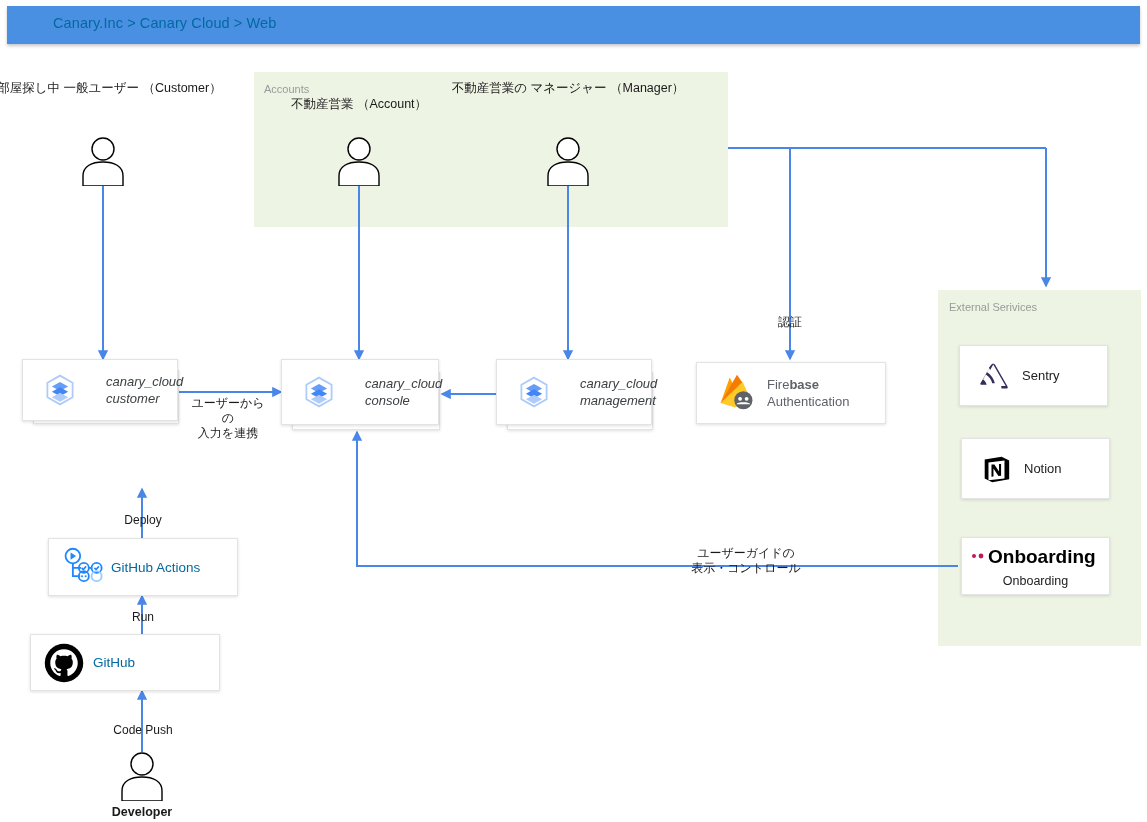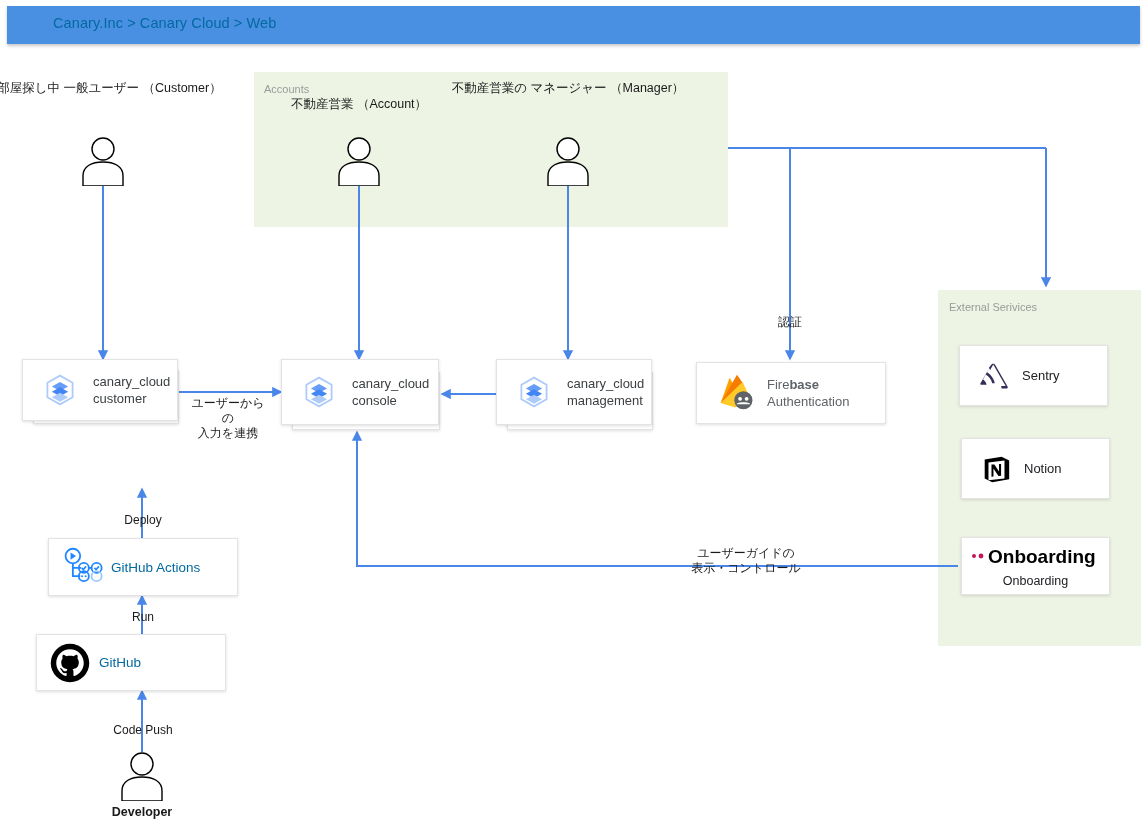--- a/index.html
+++ b/index.html
@@ -118,21 +118,21 @@
   
   .card-stack-back {
     position: absolute;
     box-sizing: border-box;
     background: #ffffff;
     border: 1px solid #e3e3e3;
     box-shadow: 0 1px 3px rgba(0,0,0,0.13);
   }
 
   .svc-card .icon-slot { width: 54px; margin-left: 10px; }
-  .svc-card .card-label { margin-left: 6px; }
+  .svc-card .card-label { margin-left: 19px; font-style: italic; }
 
   .ext-card { justify-content: flex-start; }
   .ext-card .icon-slot { width: 48px; margin-left: 10px; }
   .ext-card .card-label { margin-left: 4px; font-size: 13px; color: #202124; }
 
   .ci-card .icon-slot { width: 50px; margin-left: 8px; }
   .ci-card .card-label { margin-left: 4px; font-size: 13.5px; color: #0369a1; }
 
   .onboarding-card {
     flex-direction: column;
@@ -359,21 +359,21 @@
         <path d="M36.6 24 L38.4 25.8 L41.5 22.3" fill="none" stroke="#2088ff" stroke-width="1.7"></path>
         <circle cx="25" cy="33" r="5.5" fill="none" stroke="#2088ff" stroke-width="2"></circle>
         <circle cx="23" cy="33" r="1.1" fill="#2088ff"></circle>
         <circle cx="27" cy="33" r="1.1" fill="#2088ff"></circle>
         <circle cx="39" cy="33" r="5.5" fill="none" stroke="#9ccaff" stroke-width="2"></circle>
       </svg>
     </span>
     <span class="card-label">GitHub Actions</span>
   </div>
 
-  <div class="card ci-card" style="left:36px; top:634px; width:190px; height:57px;">
+  <div class="card ci-card" style="left:30px; top:634px; width:190px; height:57px;">
     <span class="icon-slot">
       <svg width="44" height="44" viewBox="0 0 48 48">
         <circle cx="24" cy="24" r="21" fill="#000000"></circle>
         <path d="M24 9 C15.7 9 9 15.7 9 24 c0 6.6 4.3 12.2 10.3 14.2 .75 .14 1.02-.33 1.02-.72 0-.36-.01-1.3-.02-2.55-4.18 .91-5.06-2.01-5.06-2.01-.68-1.74-1.67-2.2-1.67-2.2-1.37-.93 .1-.91 .1-.91 1.51 .11 2.3 1.55 2.3 1.55 1.34 2.3 3.52 1.64 4.38 1.25 .14-.97 .52-1.64 .95-2.01-3.34-.38-6.85-1.67-6.85-7.43 0-1.64 .59-2.98 1.55-4.03-.16-.38-.67-1.91 .15-3.98 0 0 1.26-.4 4.13 1.54 1.2-.33 2.48-.5 3.76-.5 1.28 0 2.56 .17 3.76 .5 2.87-1.94 4.13-1.54 4.13-1.54 .82 2.07 .31 3.6 .15 3.98 .96 1.05 1.54 2.39 1.54 4.03 0 5.78-3.52 7.05-6.87 7.42 .54 .46 1.02 1.38 1.02 2.78 0 2.01-.02 3.63-.02 4.12 0 .4 .27 .87 1.03 .72C34.7 36.2 39 30.6 39 24c0-8.3-6.7-15-15-15 z" fill="#ffffff"></path>
       </svg>
     </span>
     <span class="card-label">GitHub</span>
   </div>
 
   <div class="edge-label" style="left:186px; top:396px; width:84px;">ユーザーからの

